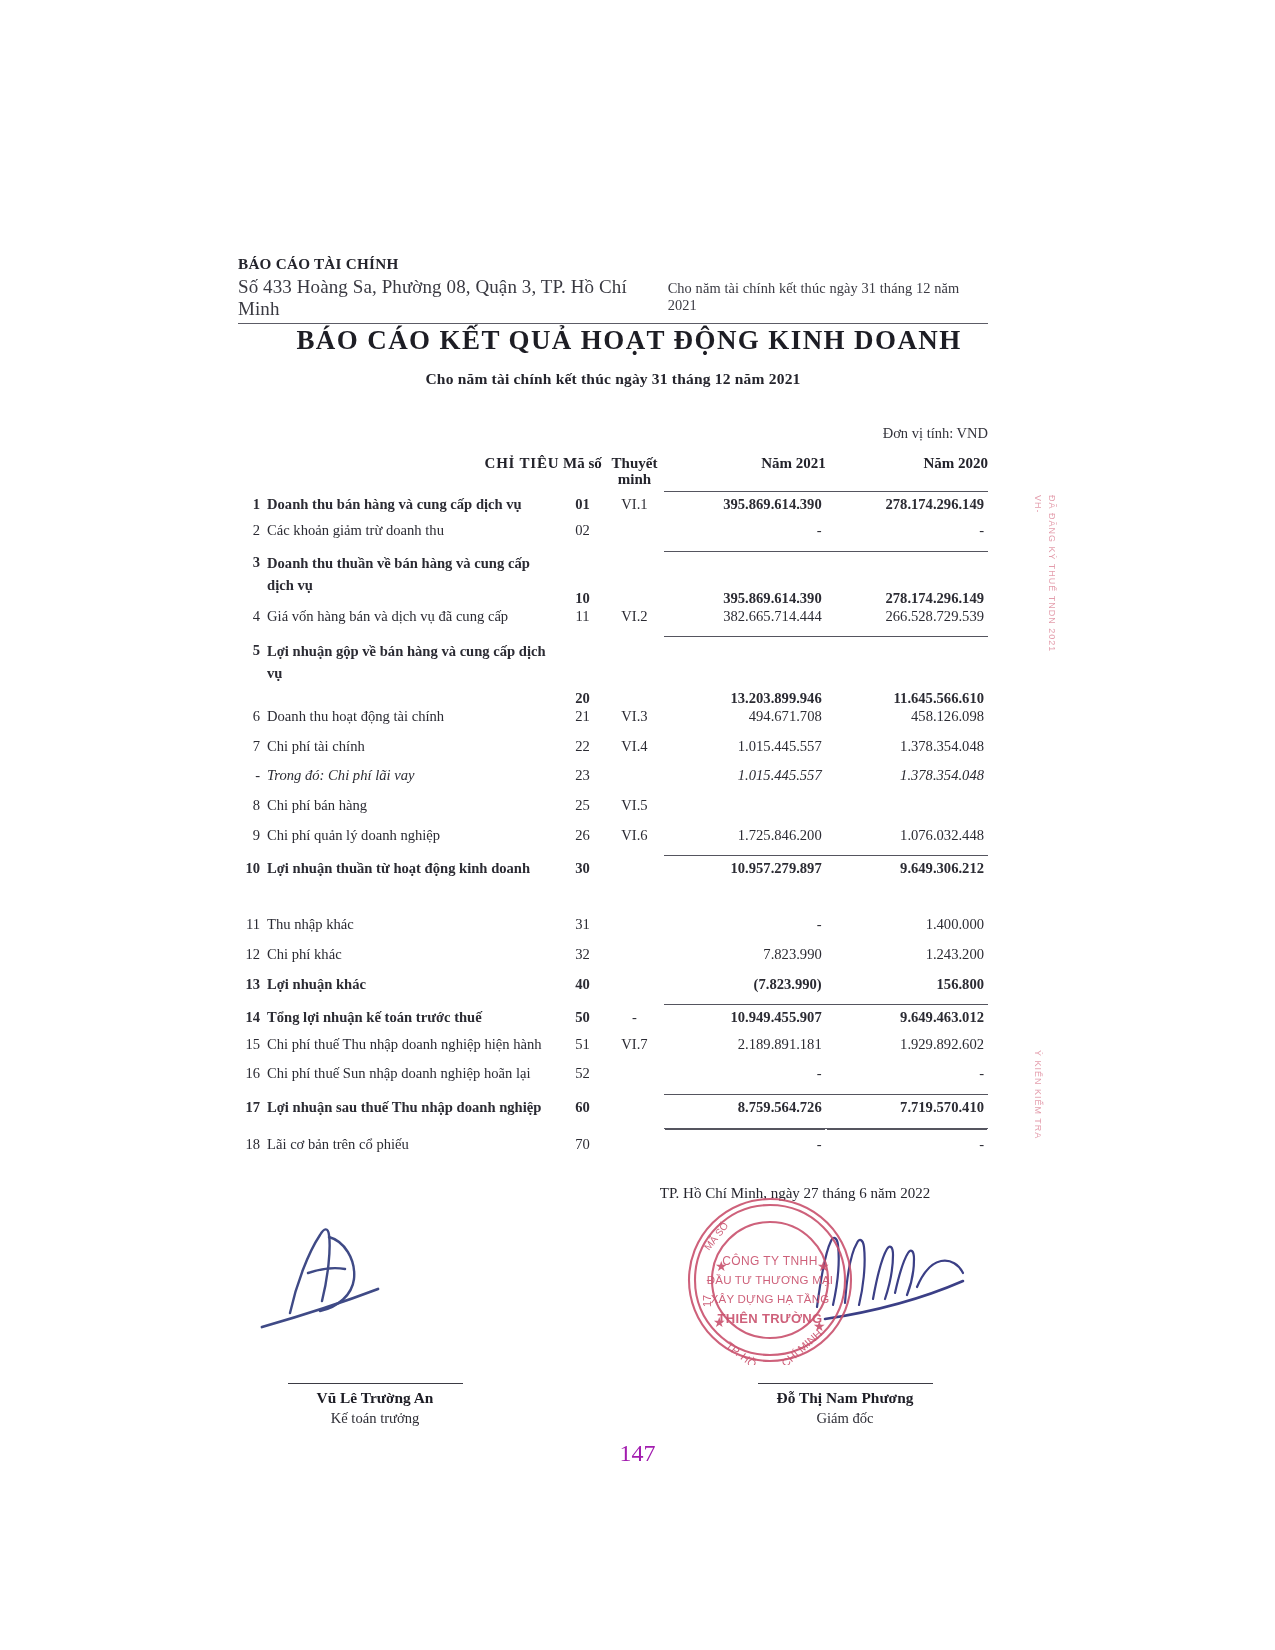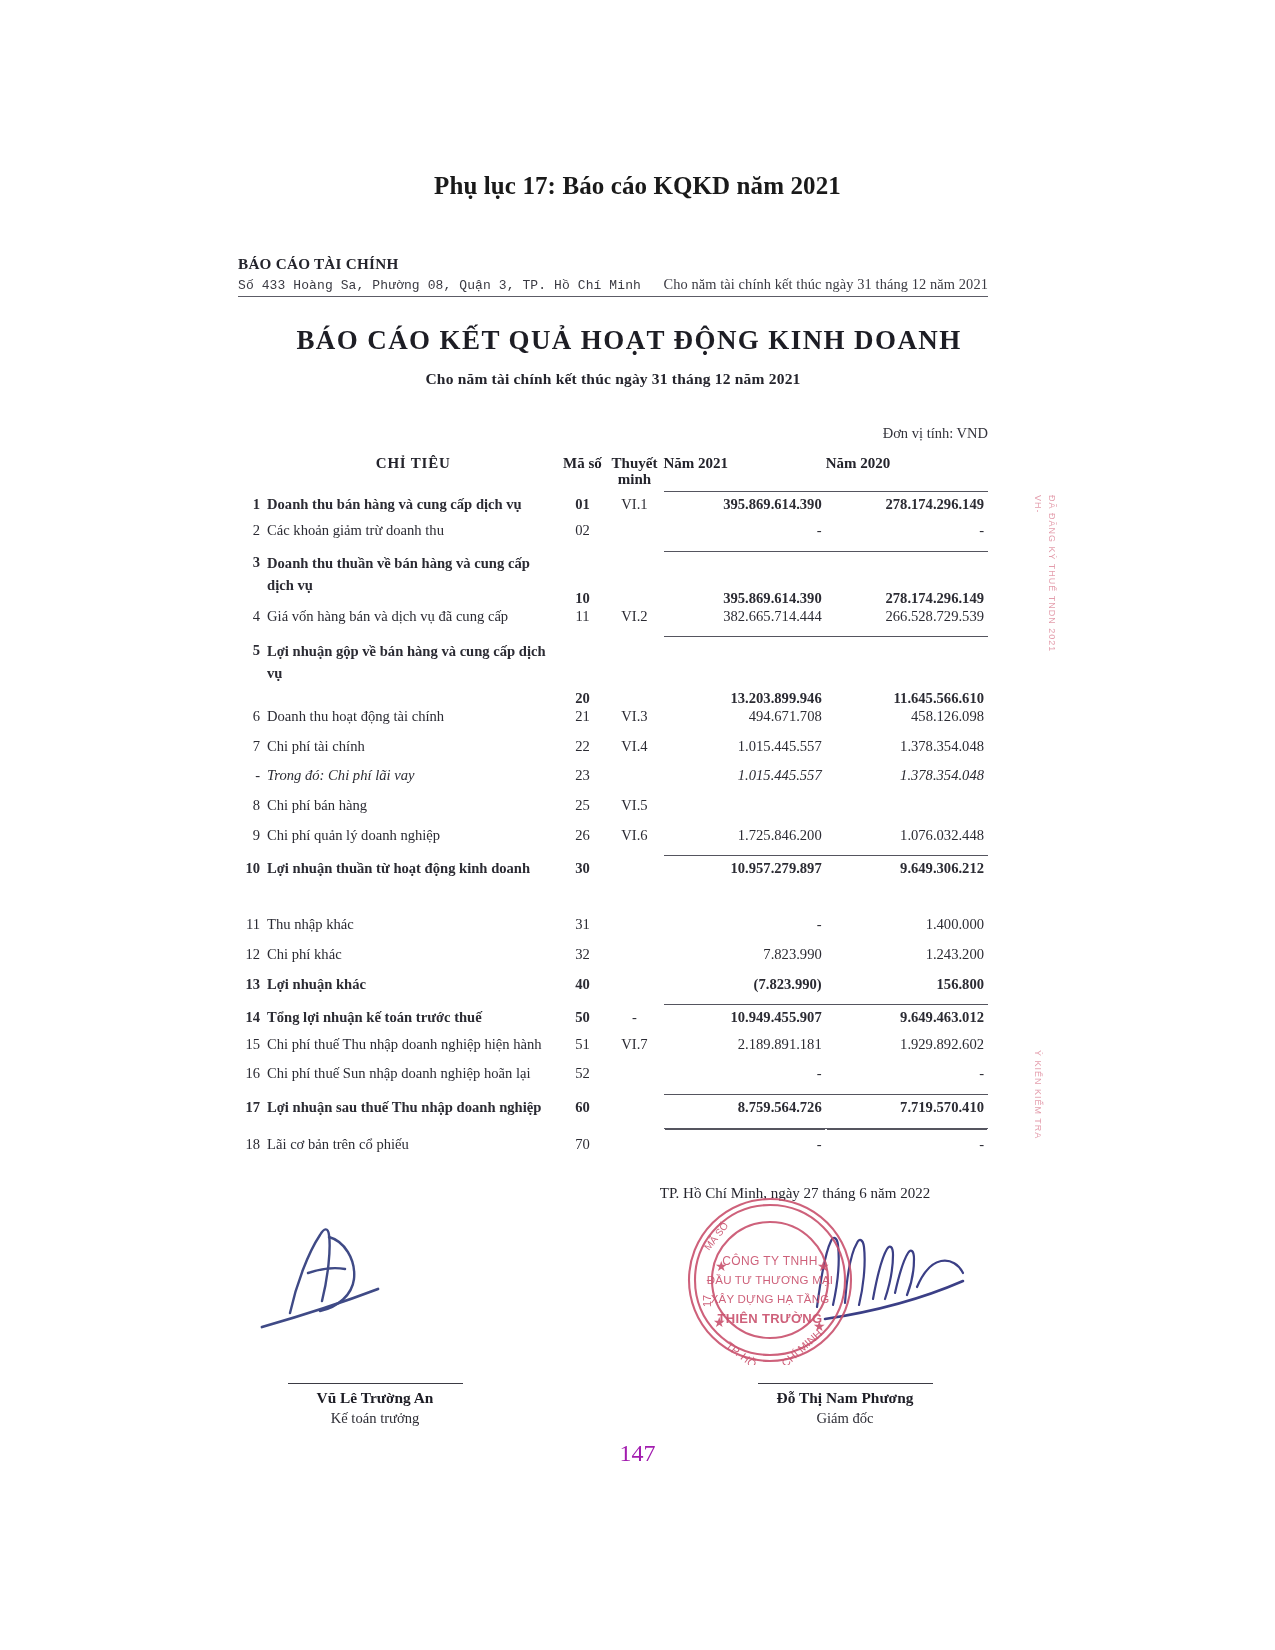--- a/index.html
+++ b/index.html
@@ -32,21 +32,21 @@
   .hdr-company{
     font-size:15.2px;font-weight:bold;letter-spacing:.25px;
     text-transform:uppercase;
     color:#24242c;
   }
   .hdr-report{
     font-size:15.2px;font-weight:bold;letter-spacing:.25px;
     text-transform:uppercase;color:#24242c;
   }
   .hdr-address{
-    font-size:13px;color:#3a3a42;letter-spacing:.1px;font-family:Liberation Mono, monospace;
+    font-size:19px;color:#3a3a42;letter-spacing:.1px;
   }
   .hdr-period{
     font-size:14.4px;color:#3a3a42;letter-spacing:.1px;
   }
   .hdr-rule{
     margin-top:3px;
     border-bottom:1.6px solid #5c5c66;
     width:100%;
   }
 
@@ -86,22 +86,22 @@
   .c-note{width:58px;text-align:center;}
   .c-y1{width:158px;text-align:right;padding-right:4px !important;}
   .c-y2{width:158px;text-align:right;padding-right:4px !important;}
 
   thead th{
     font-weight:bold;font-size:15px;
     padding-bottom:4px !important;
     vertical-align:bottom;
     color:#23232b;
   }
-  thead th.c-label{text-align:center;letter-spacing:.8px;}
-  thead th.c-y1,thead th.c-y2{text-align:left;padding-right:0 !important;font-family:Liberation Serif, serif;}
+  thead th.c-label{text-align:right;letter-spacing:.8px;}
+  thead th.c-y1,thead th.c-y2{text-align:right;padding-right:0 !important;font-family:Liberation Serif, serif;}
   .two-line{line-height:1.05;display:block;}
 
   tbody tr{height:29.8px;}
   tbody td{line-height:1.25;}
   .bold{font-weight:bold;}
   .ital{font-style:italic;}
   .wrap2{line-height:1.5;}
 
   
   .rule-top{border-top:1.7px solid #55555f;}
@@ -141,21 +141,20 @@
     writing-mode:vertical-rl;
     opacity:.62;letter-spacing:1px;
     font-family:"Liberation Sans", sans-serif;
   }
 </style>
 </head>
 <body>
 
 <div class="page">
 
-  <div class="appendix-title">Phụ lục 17: Báo cáo KQKD năm 2021</div>
 
   <div class="doc-header">
     <div class="hrow">
       <div class="hdr-report">BÁO CÁO TÀI CHÍNH</div>
     </div>
     <div class="hrow" style="margin-top:3px;">
       <div class="hdr-address">Số 433 Hoàng Sa, Phường 08, Quận 3, TP. Hồ Chí Minh</div>
       <div class="hdr-period">Cho năm tài chính kết thúc ngày 31 tháng 12 năm 2021</div>
     </div>
     <div class="hdr-rule"></div>

